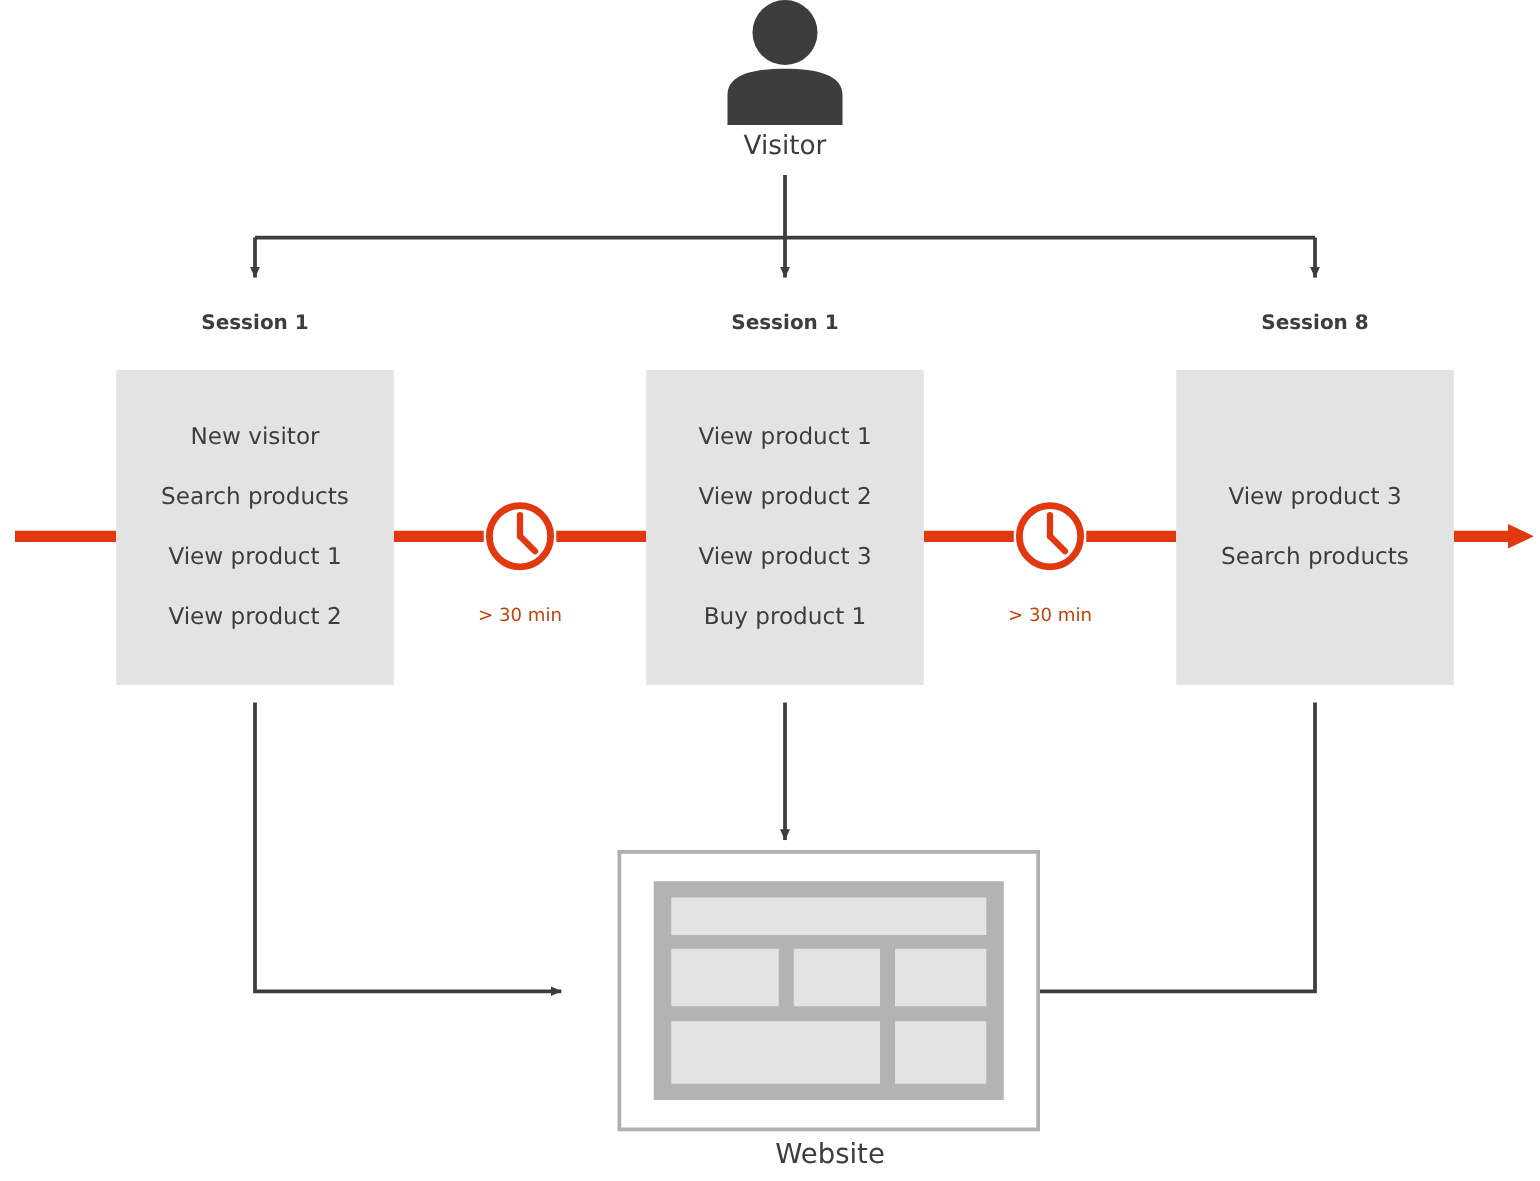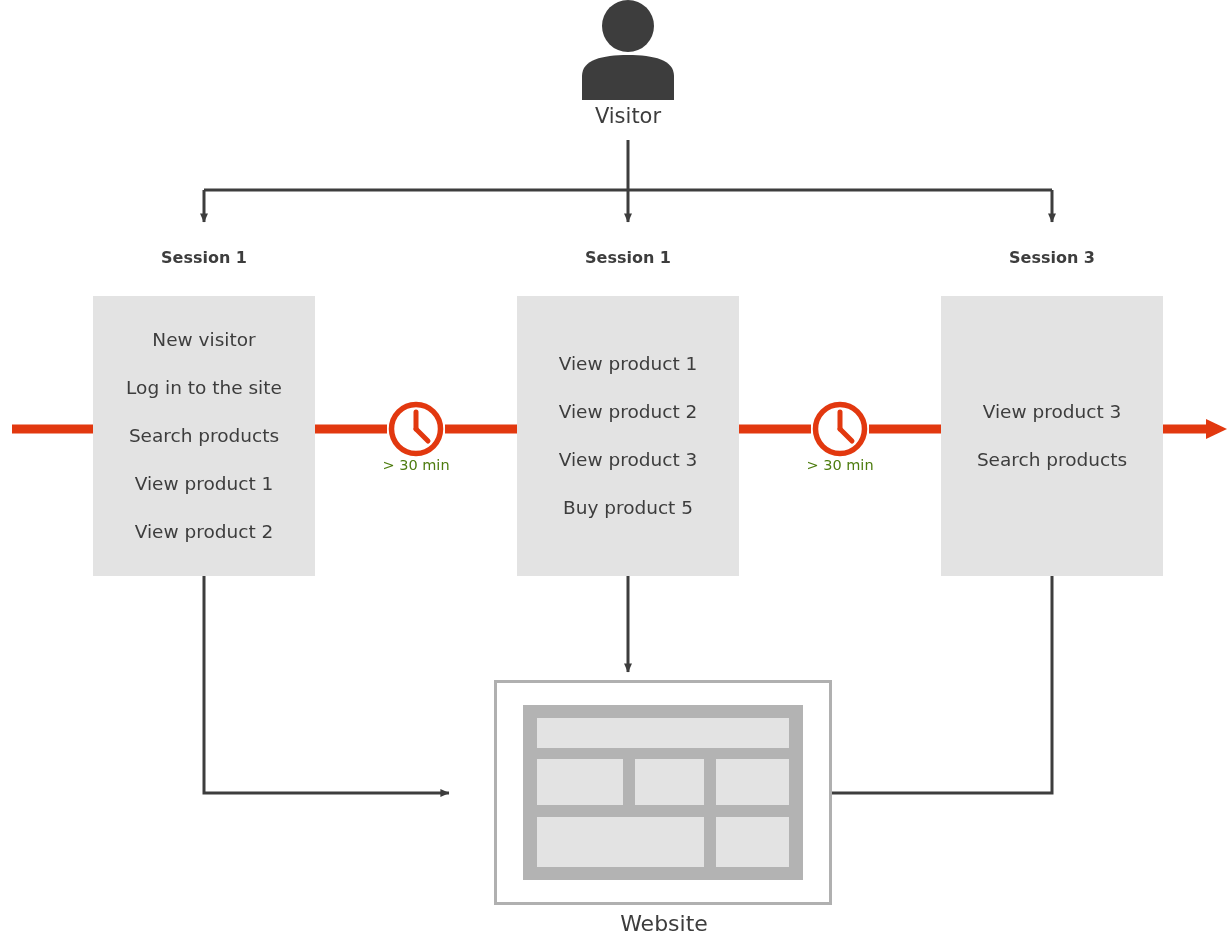--- a/index.html
+++ b/index.html
@@ -60,21 +60,21 @@
     font-size: 16px;
     font-weight: bold;
     color: #3d3d3d;
     text-align: center;
     line-height: 1;
     margin-bottom: 12px;
   }
   .session-box {
     margin-top: 30px;
     width: 222px;
-    height: 280px;
+    height: 252px;
     background: #e3e3e3;
     display: flex;
     flex-direction: column;
     justify-content: center;
     align-items: center;
     box-sizing: border-box;
     padding: 0 4px;
   }
   .session-item {
     font-size: 18.5px;
@@ -97,22 +97,22 @@
     text-align: center;
   }
   .clock {
     width: 58px;
     height: 58px;
     display: block;
     margin: 0 auto;
   }
   .gap-label {
     font-size: 14.5px;
-    color: #4d7c0f;
-    margin-top: 0;
+    color: #c2410c;
+    margin-top: 28px;
     line-height: 1;
     white-space: nowrap;
   }
 
   
   .website-group {
     position: absolute;
     left: 446px;
     top: 680px;
     width: 340px;
@@ -210,39 +210,38 @@
       <circle cx="48" cy="26" r="26" fill="#3d3d3d"></circle>
       <path d="M2,100 L2,76 C2,60 22,55 48,55 C74,55 94,60 94,76 L94,100 Z" fill="#3d3d3d"></path>
     </svg>
     <div class="visitor-label">Visitor</div>
   </div>
 
   <div class="session" style="left:81px;">
     <div class="session-title">Session 1</div>
     <div class="session-box">
       <div class="session-item">New visitor</div>
-      <div class="session-item">Log in to the site</div>
       <div class="session-item">Search products</div>
       <div class="session-item">View product 1</div>
       <div class="session-item">View product 2</div>
     </div>
   </div>
 
   <div class="session" style="left:505px;">
     <div class="session-title">Session 1</div>
     <div class="session-box">
       <div class="session-item">View product 1</div>
       <div class="session-item">View product 2</div>
       <div class="session-item">View product 3</div>
-      <div class="session-item">Buy product 5</div>
+      <div class="session-item">Buy product 1</div>
     </div>
   </div>
 
   <div class="session" style="left:929px;">
-    <div class="session-title">Session 3</div>
+    <div class="session-title">Session 8</div>
     <div class="session-box">
       <div class="session-item">View product 3</div>
       <div class="session-item">Search products</div>
     </div>
   </div>
 
   <div class="gap" style="left:344px;">
     <svg class="clock" viewBox="0 0 58 58">
       <circle cx="29" cy="29" r="24.5" fill="none" stroke="#e2380f" stroke-width="5.5"></circle>
       <path d="M29,29 L29,12" stroke="#e2380f" stroke-width="5" stroke-linecap="round" fill="none"></path>

